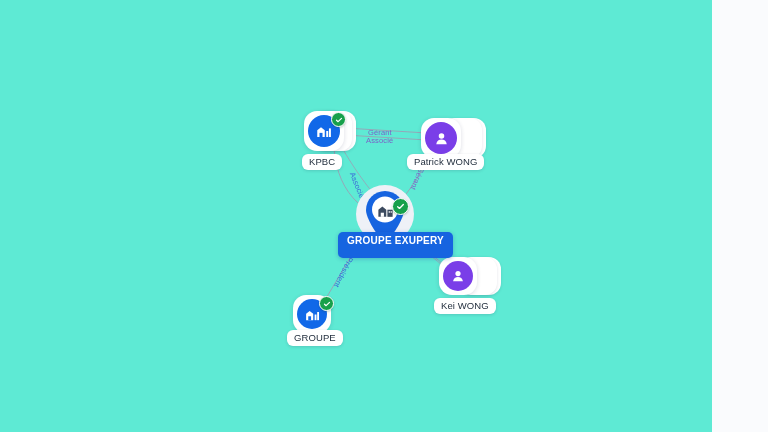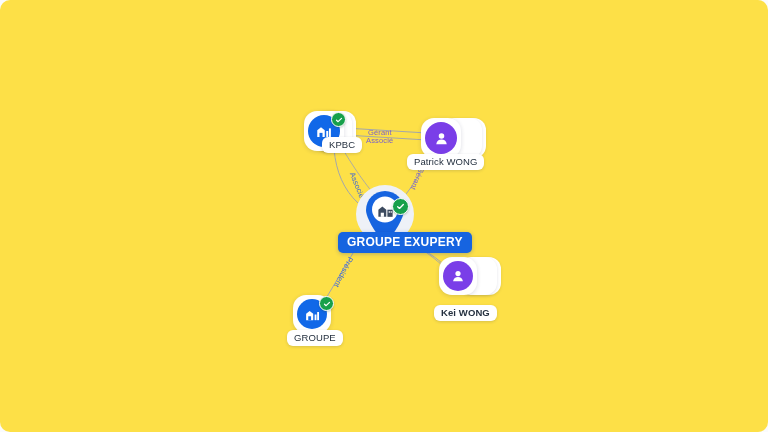--- a/index.html
+++ b/index.html
@@ -7,24 +7,23 @@
     padding: 0;
     width: 768px;
     height: 432px;
     overflow: hidden;
     background: #fafbfd;
     font-family: "Liberation Sans", sans-serif;
   }
 
   #graph-canvas {
     position: relative;
-    width: 768px;
+    width: 712px;
     height: 432px;
-    background: #fde047;
-    border-radius: 10px;
+    background: #5eead4;
   }
 
   #edge-layer {
     position: absolute;
     left: 0;
     top: 0;
     width: 768px;
     height: 432px;
   }
 
@@ -80,24 +79,24 @@
     font-size: 9.5px;
     color: #24303f;
     white-space: nowrap;
     box-shadow: 0 1px 3px rgba(30, 40, 80, 0.17);
     letter-spacing: 0.1px;
   }
 
   .node-label.primary {
     background: #1664e0;
     color: #ffffff;
-    font-size: 12px;
+    font-size: 10px;
     font-weight: bold;
     letter-spacing: 0.25px;
-    padding: 3px 9px 4px 9px;
+    padding: 3px 9px 12px 9px;
     border-radius: 5px;
     box-shadow: 0 1px 4px rgba(20, 60, 160, 0.30);
   }
 
   
   .edge-label {
     position: absolute;
     font-size: 7.5px;
     white-space: nowrap;
     letter-spacing: 0.15px;
@@ -157,21 +156,21 @@
         <rect x="6" y="14.5" width="4" height="5.5" fill="#1168e8"></rect>
         <rect x="15" y="12" width="2.6" height="8" fill="#ffffff"></rect>
         <rect x="18.6" y="8.5" width="2.6" height="11.5" fill="#ffffff"></rect>
       </svg>
     </div>
     <div class="check-badge" style="left:6px; top:-19px; width:13px; height:13px;">
       <svg width="8" height="8" viewBox="0 0 16 16">
         <path d="M3 8.4 L6.2 11.4 L13 4.6" fill="none" stroke="#ffffff" stroke-width="2.4" stroke-linecap="round" stroke-linejoin="round"></path>
       </svg>
     </div>
-    <div class="node-label" style="left:-23px; top:6px;margin-left:20px;">KPBC</div>
+    <div class="node-label" style="left:-23px; top:23px;">KPBC</div>
   </div>
 
   <div class="node" style="left:441px; top:138px;">
     <div class="stack-card" style="left:5px; top:-20px; width:40px; height:40px;"></div>
     <div class="stack-card" style="left:1px; top:-20px; width:40px; height:40px;"></div>
     <div class="node-card" style="left:-20px; top:-20px; width:40px; height:40px;"></div>
     <div class="avatar person" style="left:-16px; top:-16px; width:32px; height:32px;">
       <svg width="17" height="17" viewBox="0 0 24 24">
         <circle cx="12" cy="8.4" r="3.9" fill="#ffffff"></circle>
         <path d="M4.6 20 C5.2 15.4 8.3 13.4 12 13.4 C15.7 13.4 18.8 15.4 19.4 20 Z" fill="#ffffff"></path>
@@ -183,21 +182,21 @@
   <div class="node" style="left:458px; top:276px;">
     <div class="stack-card" style="left:5px; top:-19px; width:38px; height:38px;"></div>
     <div class="stack-card" style="left:1px; top:-19px; width:38px; height:38px;"></div>
     <div class="node-card" style="left:-19px; top:-19px; width:38px; height:38px;"></div>
     <div class="avatar person" style="left:-15px; top:-15px; width:30px; height:30px;">
       <svg width="16" height="16" viewBox="0 0 24 24">
         <circle cx="12" cy="8.4" r="3.9" fill="#ffffff"></circle>
         <path d="M4.6 20 C5.2 15.4 8.3 13.4 12 13.4 C15.7 13.4 18.8 15.4 19.4 20 Z" fill="#ffffff"></path>
       </svg>
     </div>
-    <div class="node-label" style="left:-24px; top:29px;font-weight:bold;">Kei WONG</div>
+    <div class="node-label" style="left:-24px; top:22px;">Kei WONG</div>
   </div>
 
   <div class="node" style="left:312px; top:314px;">
     <div class="node-card" style="left:-19px; top:-19px; width:38px; height:38px;"></div>
     <div class="avatar company" style="left:-15px; top:-15px; width:30px; height:30px;">
       <svg width="17" height="17" viewBox="0 0 24 24">
         <path d="M3 20 L3 11 L8 7 L13 11 L13 20 Z" fill="#ffffff"></path>
         <rect x="6" y="14.5" width="4" height="5.5" fill="#1168e8"></rect>
         <rect x="15" y="12" width="2.6" height="8" fill="#ffffff"></rect>
         <rect x="18.6" y="8.5" width="2.6" height="11.5" fill="#ffffff"></rect>

